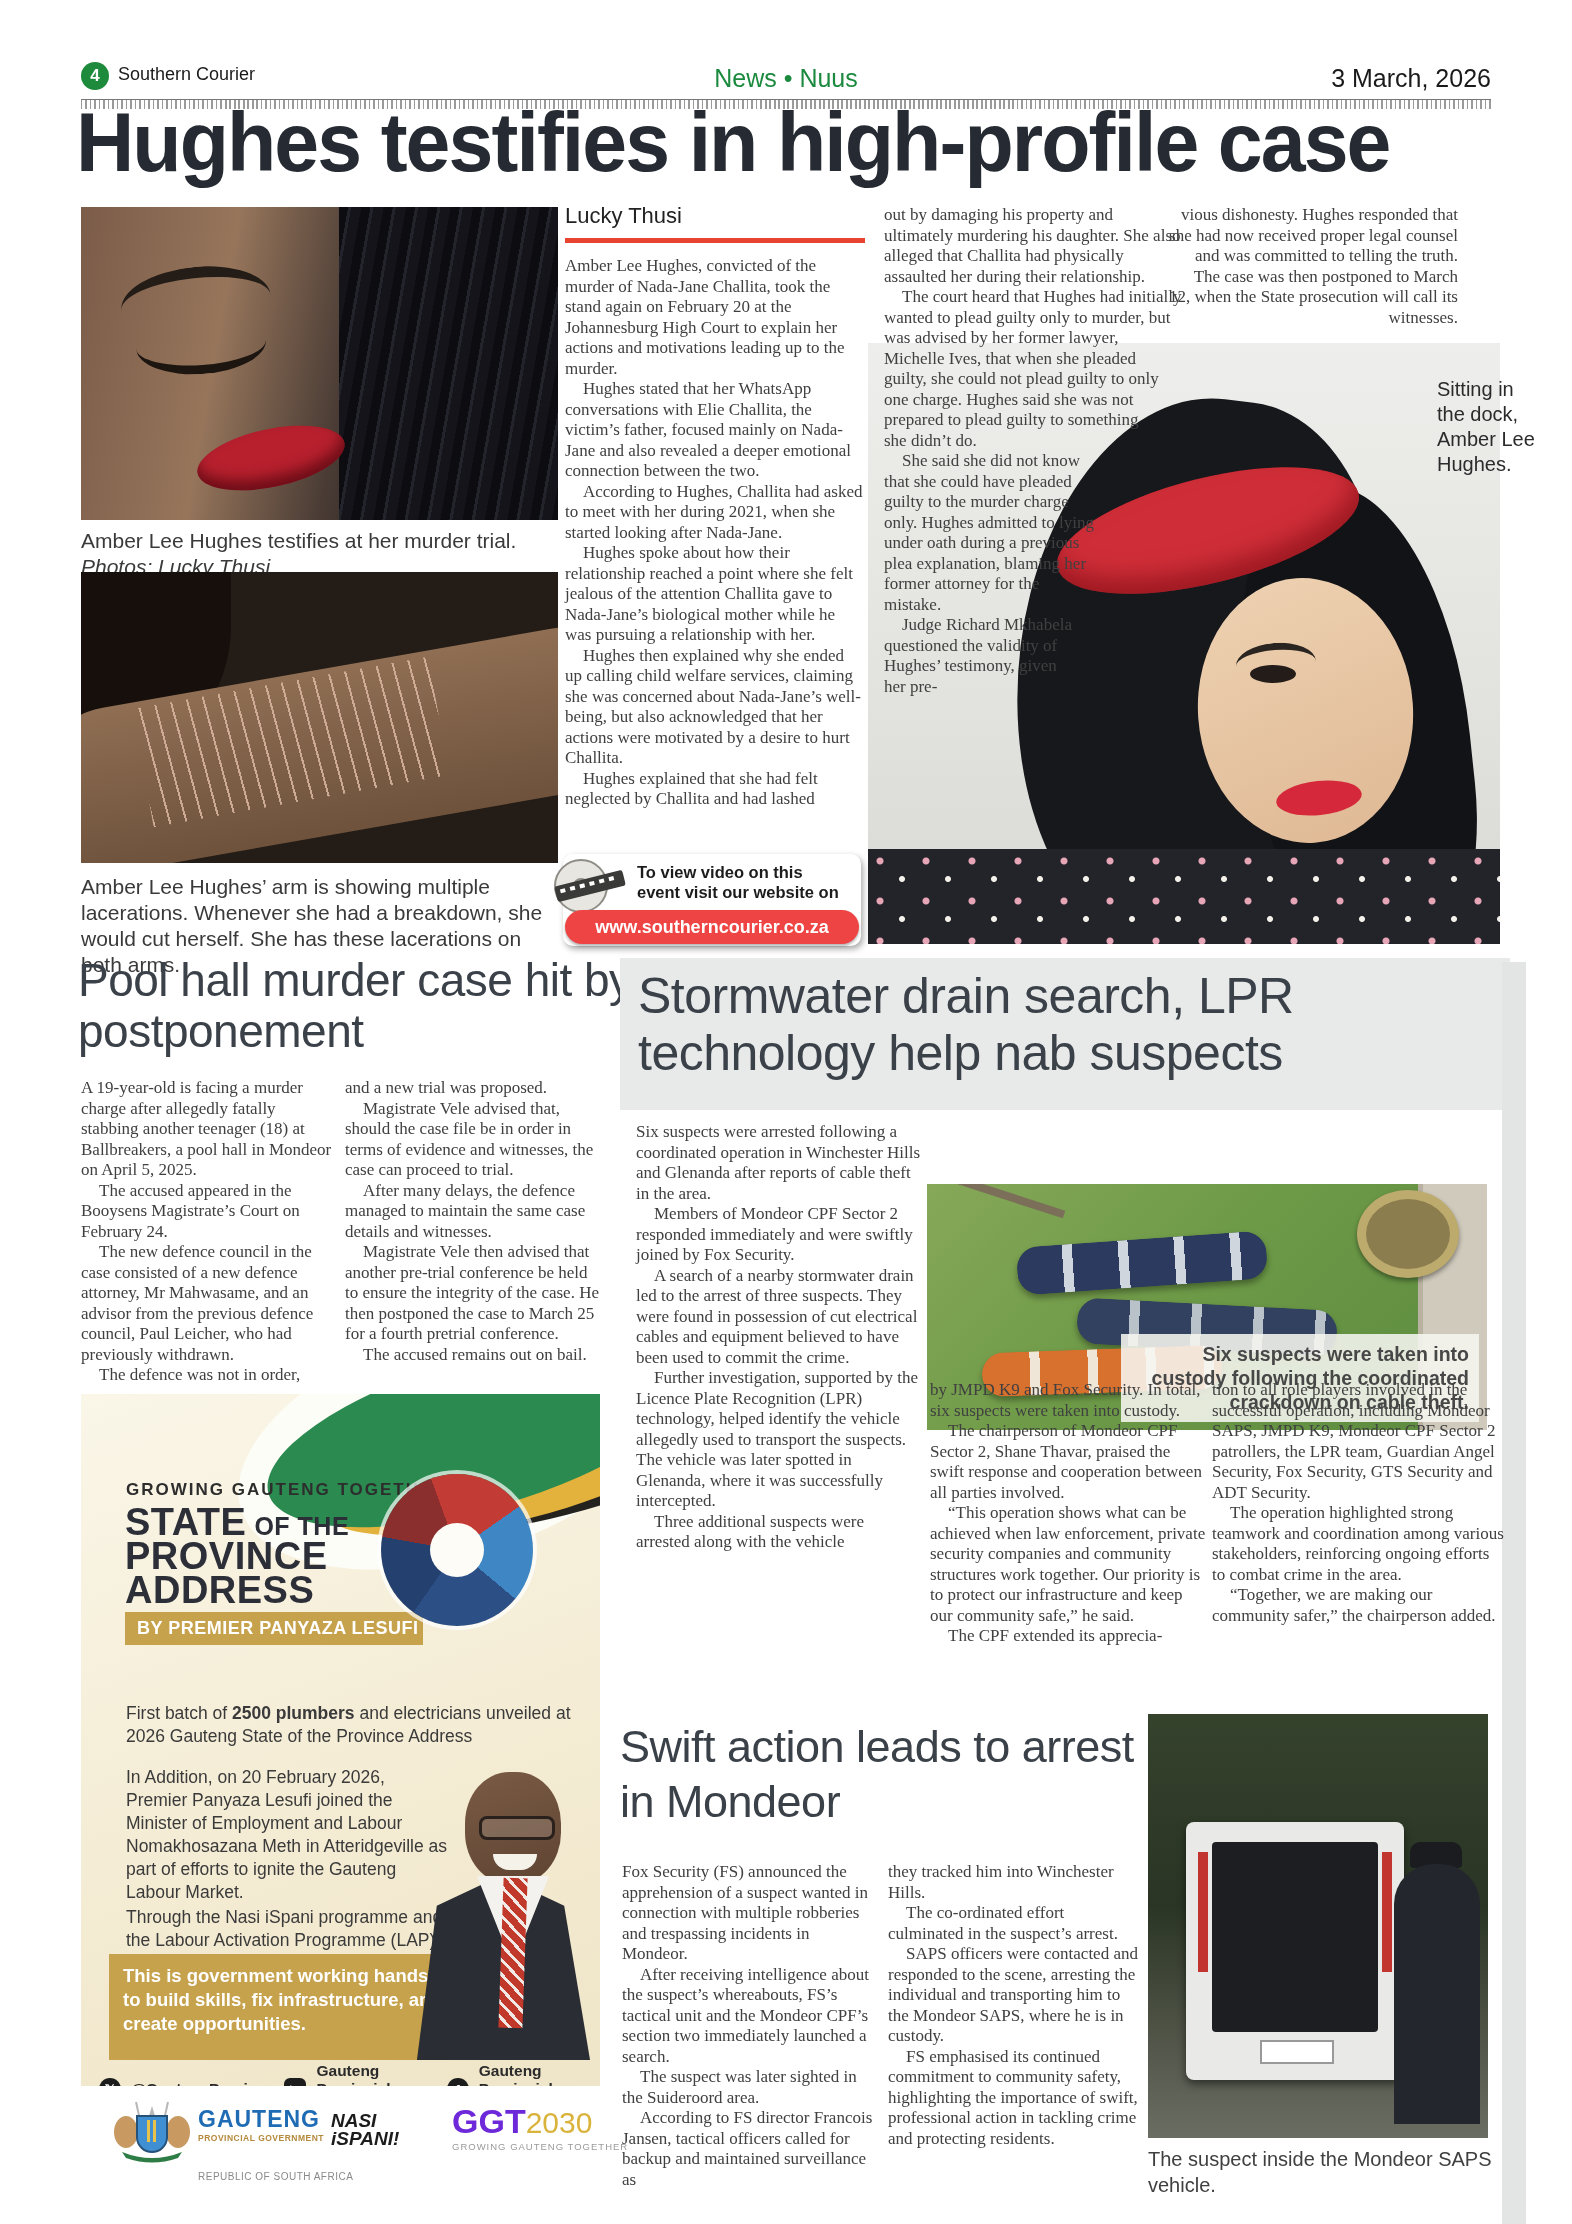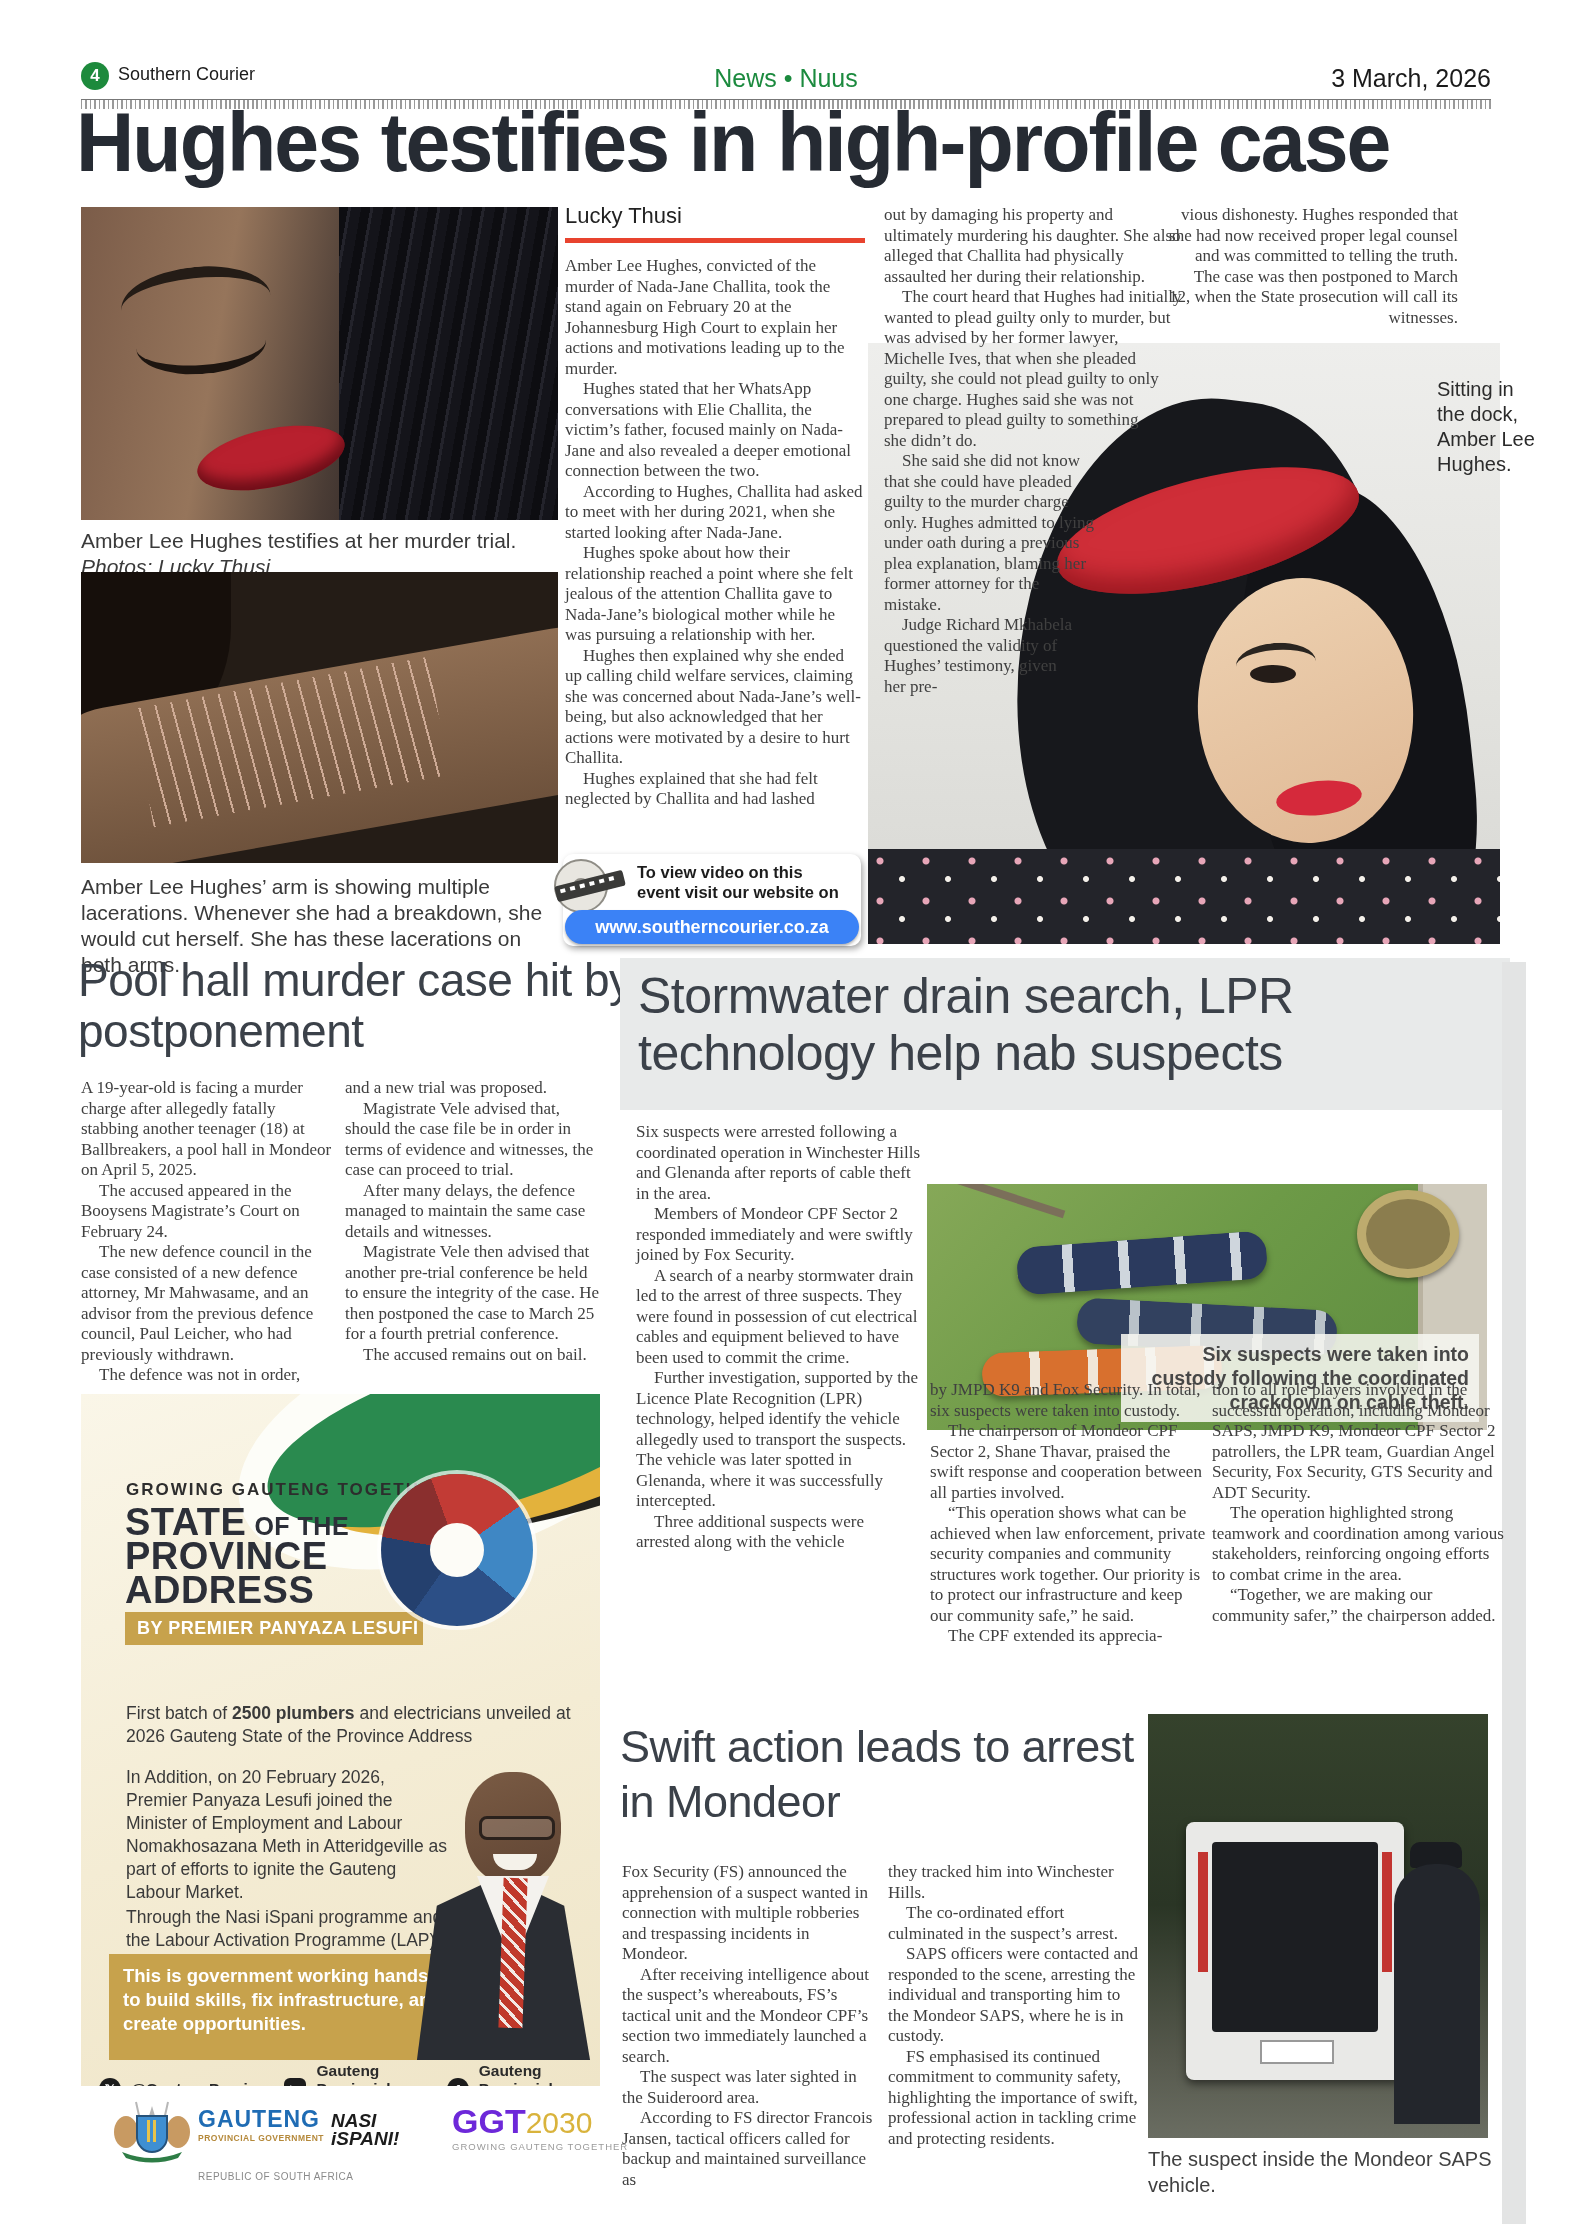--- a/index.html
+++ b/index.html
@@ -64,21 +64,21 @@
   .serif-col p + p{text-indent:18px;}
   #lead-col1{left:565px;top:256px;width:300px;height:600px;}
   #lead-col2{left:884px;top:205px;width:300px;height:745px;z-index:2;}
   #lead-col3{left:1158px;top:205px;width:300px;height:250px;z-index:2;text-align:right;}
   #inset-caption{left:1437px;top:377px;width:108px;z-index:3;font-size:20px;line-height:25px;color:#2b2b2b;}
   
   #video-box{left:563px;top:854px;width:298px;height:92px;background:#fff;border-radius:10px;
     box-shadow:2px 3px 6px rgba(0,0,0,.35);z-index:3;}
   #video-text{position:absolute;left:74px;top:8px;width:212px;font-size:16.5px;font-weight:700;
     line-height:20px;color:#1c1c1c;}
-  #video-url{position:absolute;left:2px;bottom:2px;width:294px;height:34px;background:#3b82f6;
+  #video-url{position:absolute;left:2px;bottom:2px;width:294px;height:34px;background:#ef4444;
     border-radius:17px;color:#fff;font-weight:700;font-size:18px;display:flex;align-items:center;
     justify-content:center;box-shadow:0 2px 3px rgba(0,0,0,.3);}
   #film-icon{position:absolute;left:-12px;top:2px;}
   
   .sec-head{font-weight:400;color:#3b4149;letter-spacing:-0.5px;}
   #pool-headline{left:78px;top:955px;width:560px;font-size:46px;line-height:51px;}
   #storm-panel{left:620px;top:958px;width:890px;height:152px;background:#e8eaea;}
   #storm-headline{left:638px;top:968px;width:870px;font-size:50px;line-height:57px;}
   #swift-headline{left:620px;top:1719px;width:520px;font-size:45px;line-height:55px;}
   #pool-col1{left:81px;top:1078px;width:252px;}

